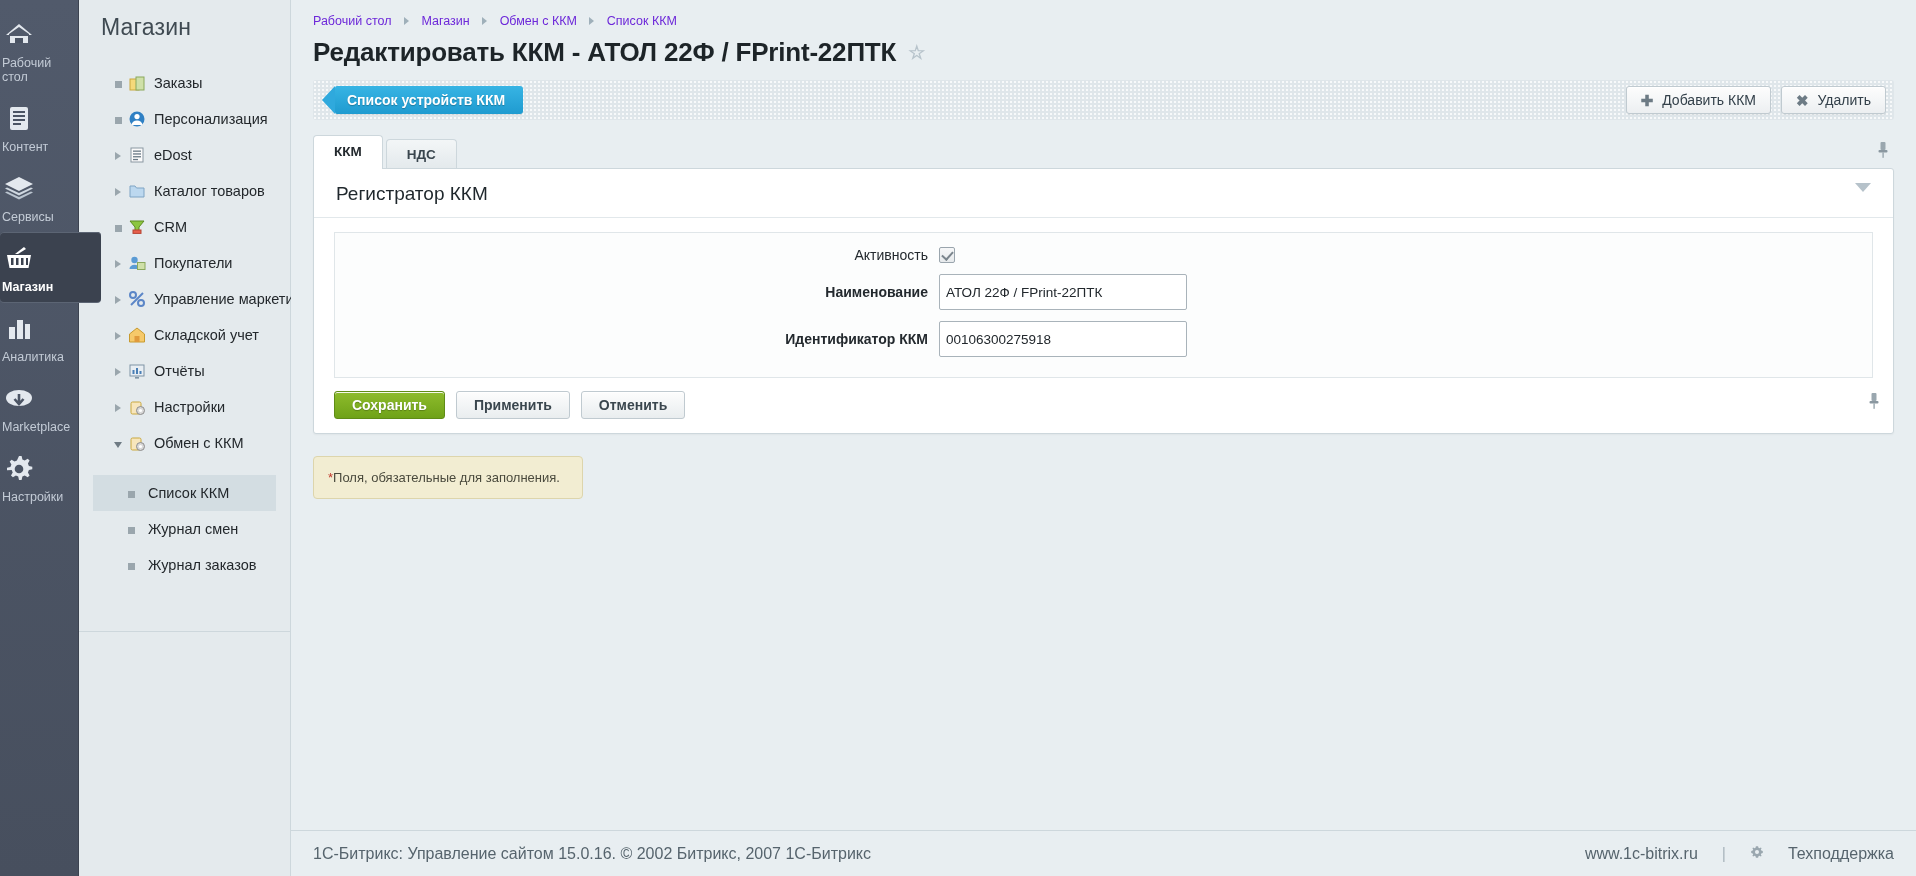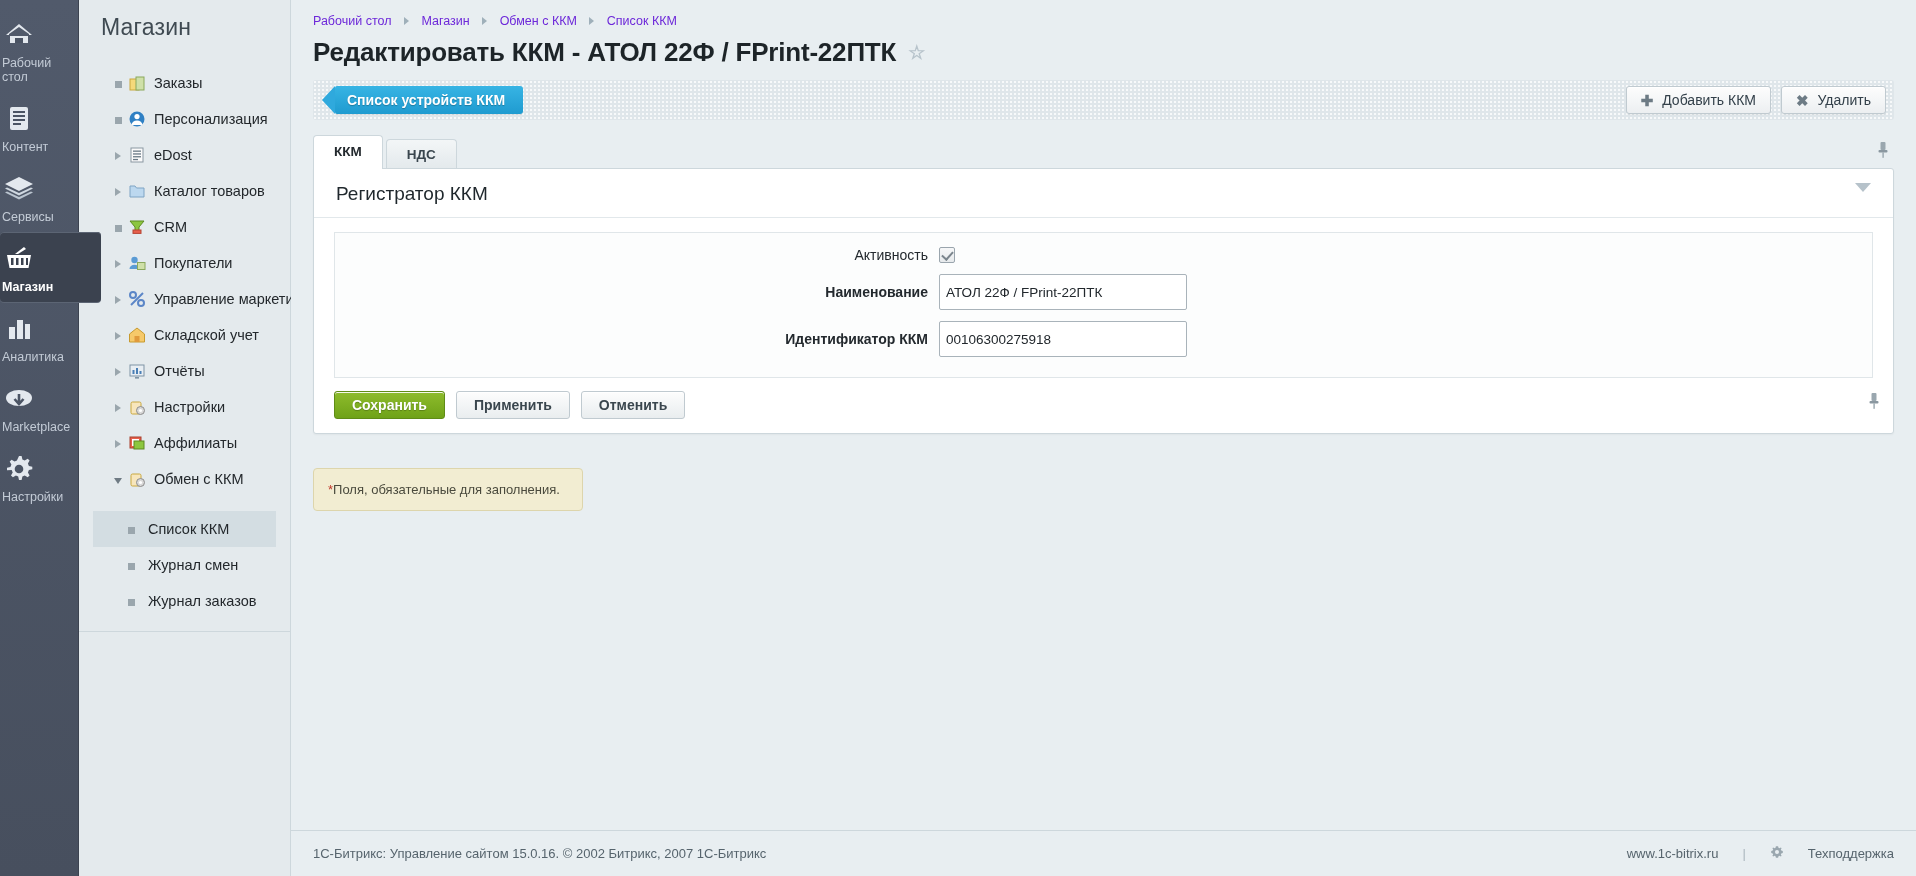--- a/index.html
+++ b/index.html
@@ -245,40 +245,40 @@
     box-shadow: 0 1px 0 rgba(255,255,255,.9) inset;
   }
   .btn.primary {
     background: linear-gradient(180deg,#8ebc2c 0%,#6fa218 100%);
     border-color: #5f8c16;
     color: #fff;
     text-shadow: 0 1px 1px rgba(0,0,0,.25);
   }
 
   .note {
-    margin: 34px 22px 0 22px;
+    margin: 22px 22px 0 22px;
     width: 270px;
     background: #f2edd2;
     border: 1px solid #ddd5ac;
     border-radius: 4px;
     padding: 13px 14px;
     font-size: 13px; color: #4a4a3d;
   }
   .note .ast { color:#c0392b; }
 
   .spacer { flex: 1 1 auto; }
 
   
   .footer {
     border-top: 1px solid #cdd7dc;
     background: #e8eef1;
     height: 46px;
     display:flex; align-items:center; justify-content: space-between;
     padding: 0 22px;
-    font-size: 13px; color: #56646d;
+    font-size: 16px; color: #56646d;
   }
   .footer .right { display:flex; align-items:center; gap:24px; }
   .footer .right .bar { color:#aab6bd; }
   .footer a { color:#56646d; text-decoration:none; cursor:pointer; }
 </style>
 </head>
 <body>
 
 <div id="app">
 
@@ -482,31 +482,20 @@
         <span class="mi-ico">
           <svg width="18" height="18" viewBox="0 0 18 18">
                 <rect x="3" y="4" width="10" height="12" rx="1.5" fill="#f7e6bc" stroke="#c9a83f"></rect>
                 <circle cx="12.5" cy="12.5" r="4" fill="#d8d8d8" stroke="#8d8d8d"></circle>
                 <circle cx="12.5" cy="12.5" r="1.6" fill="#fff"></circle>
               </svg>
         </span>
         <span class="mi-lbl">Настройки</span>
       </li>
 
-      <li>
-        <span class="twist"><i class="tri-r"></i></span>
-        <span class="mi-ico">
-          <svg width="18" height="18" viewBox="0 0 18 18">
-                <rect x="2" y="3" width="11" height="11" fill="#e8604c" stroke="#a6402f"></rect>
-                <rect x="4" y="5" width="7" height="7" fill="#fff"></rect>
-                <rect x="6" y="7" width="10" height="8" fill="#8cc63f" stroke="#5d8a23"></rect>
-              </svg>
-        </span>
-        <span class="mi-lbl">Аффилиаты</span>
-      </li>
 
       <li>
         <span class="twist"><i class="tri-d"></i></span>
         <span class="mi-ico">
           <svg width="18" height="18" viewBox="0 0 18 18">
                 <rect x="3" y="4" width="10" height="12" rx="1.5" fill="#f7e6bc" stroke="#c9a83f"></rect>
                 <circle cx="12.5" cy="12.5" r="4" fill="#d8d8d8" stroke="#8d8d8d"></circle>
                 <circle cx="12.5" cy="12.5" r="1.6" fill="#fff"></circle>
               </svg>
         </span>

